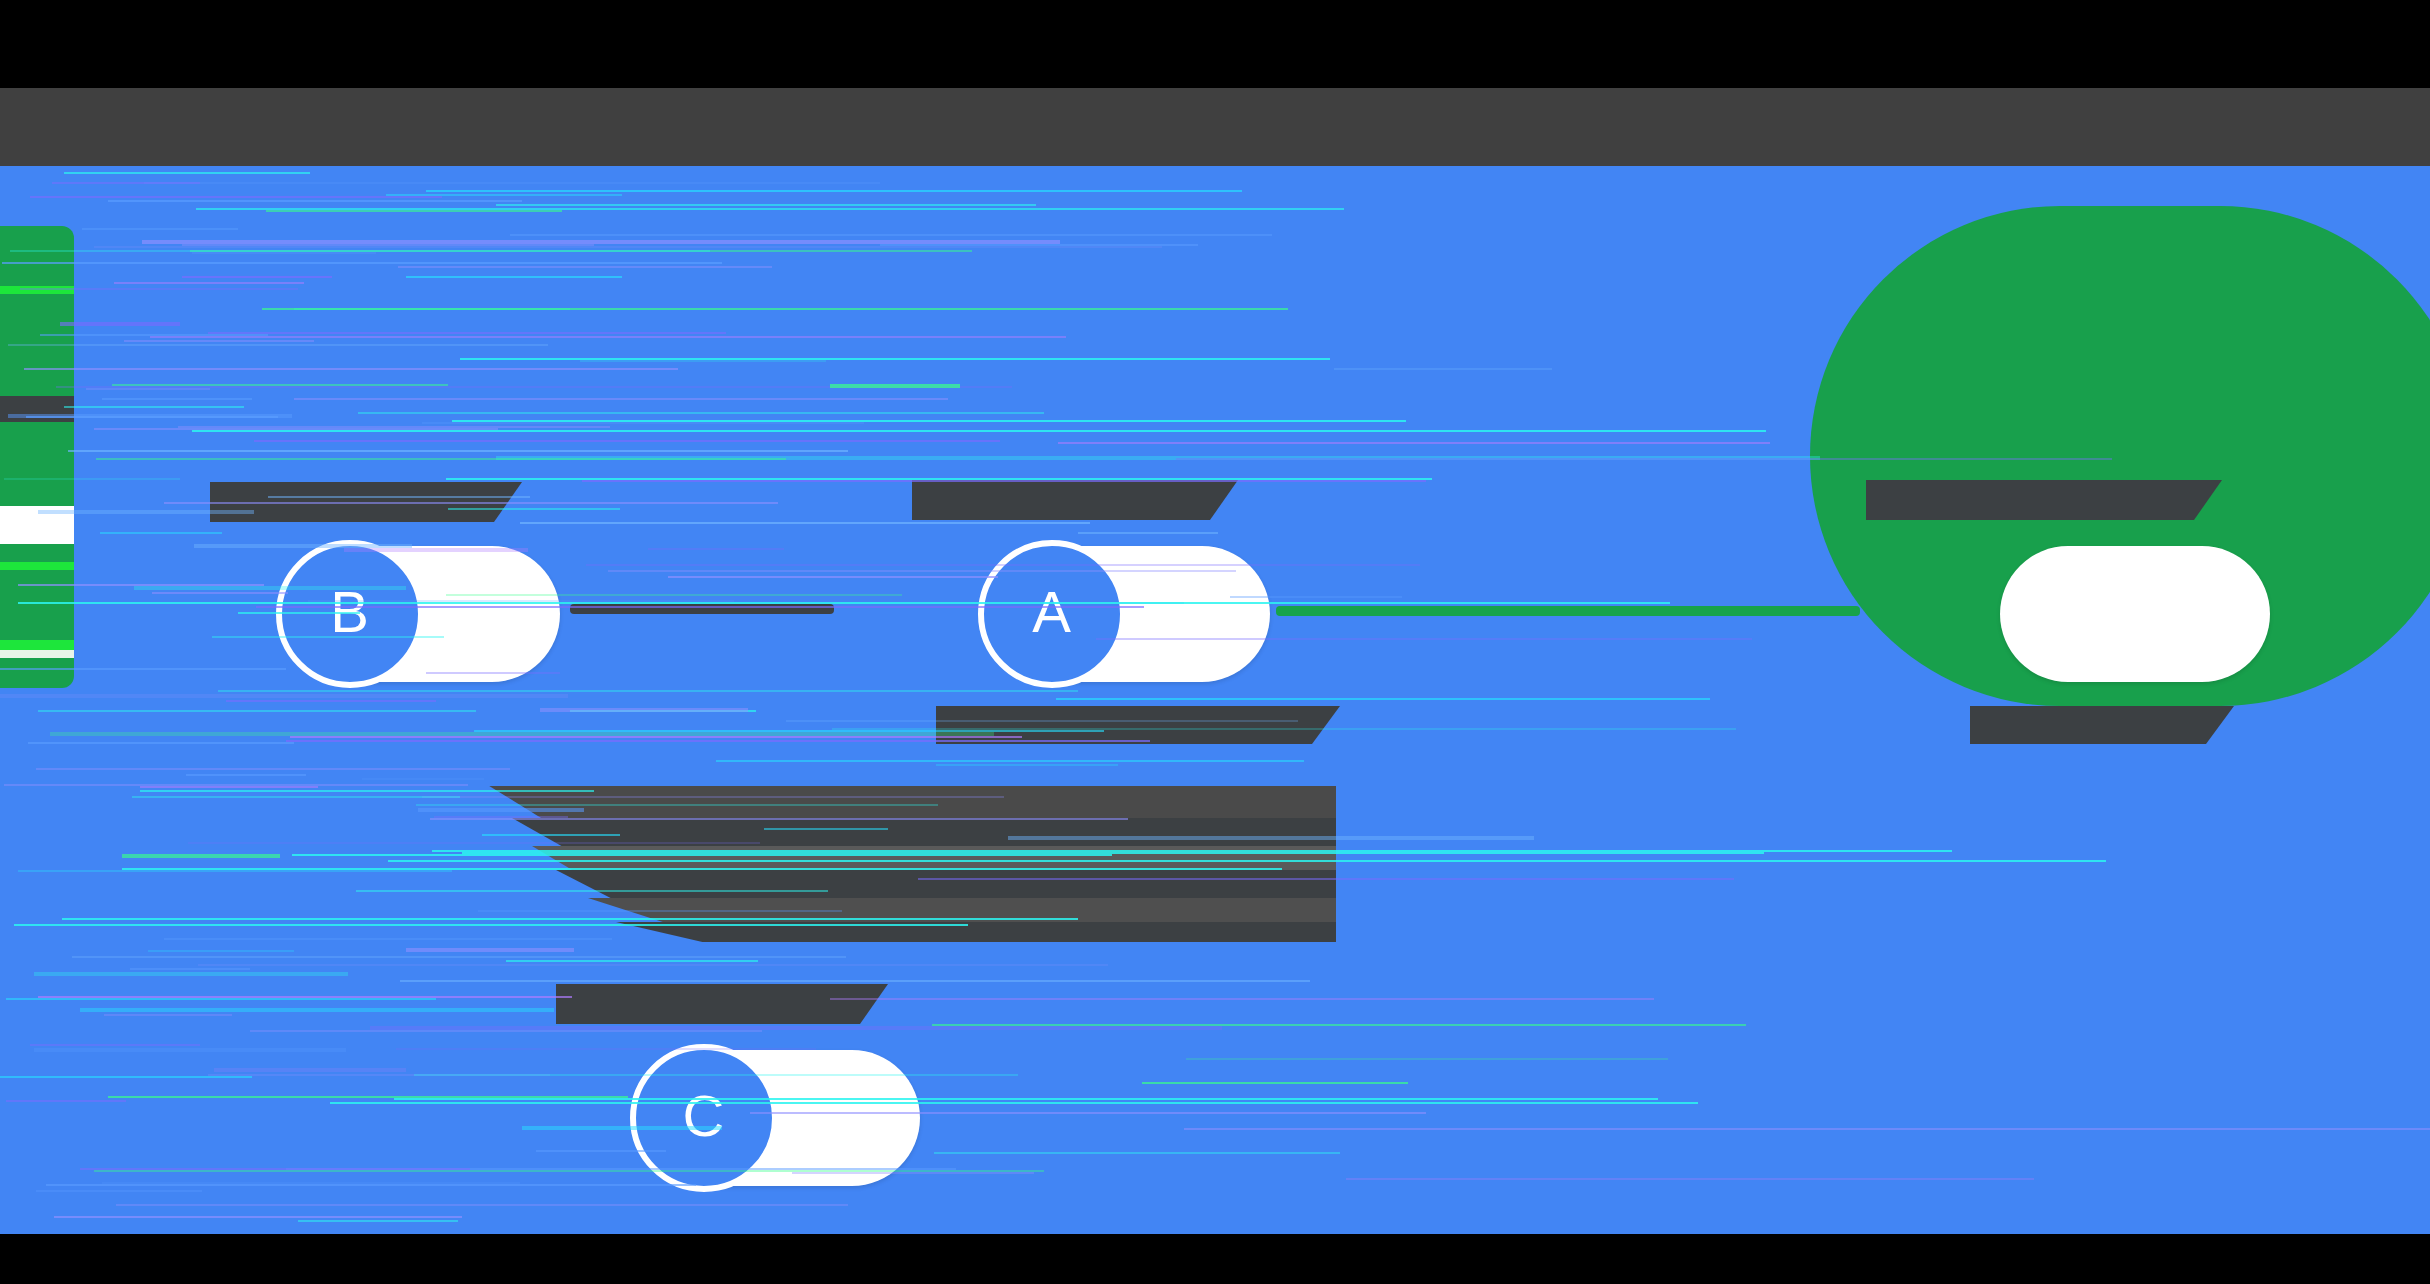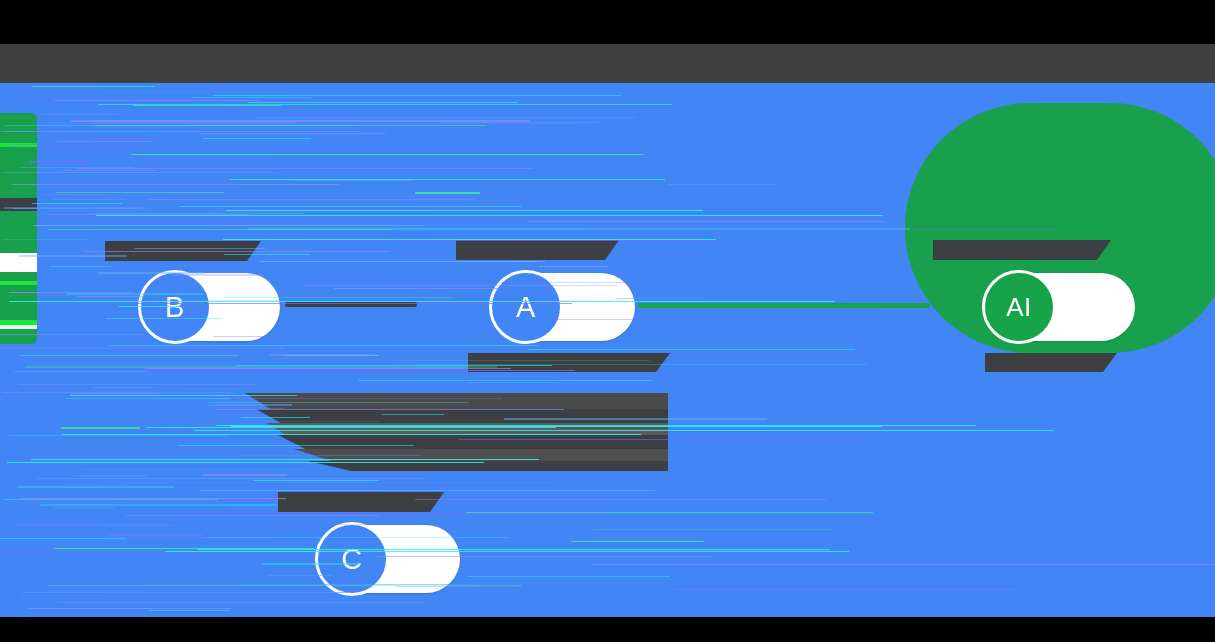--- a/index.html
+++ b/index.html
@@ -181,21 +181,20 @@
       <div class="txt"></div>
     </div>
     <div class="card" id="card-c"></div>
     <div class="node blue" id="node-c">C</div>
 
     <div class="smear-wrap" style="left:933px;top:157px;width:178px;height:20px;">
       <div class="bg" style="width:178px;height:20px;"></div>
       <div class="txt"></div>
     </div>
     <div class="card" id="card-ai"></div>
-    <div class="node green" id="node-ai">AI</div>
     <div class="smear-wrap" style="left:985px;top:270px;width:132px;height:19px;">
       <div class="bg" style="width:132px;height:19px;"></div>
       <div class="txt"></div>
     </div>
 
     <div id="glitch">
         <div class="scan" style="left:358px;top:297px;width:294px;height:1px;background:#26E0FF;opacity:0.56;"></div>
         <div class="scan" style="left:241px;top:334px;width:69px;height:1px;background:#26E0FF;opacity:0.61;"></div>
         <div class="scan" style="left:58px;top:519px;width:366px;height:1px;background:#8F8FFF;opacity:0.39;"></div>
         <div class="scan" style="left:104px;top:83px;width:259px;height:1px;background:#7B6BFF;opacity:0.59;"></div>

